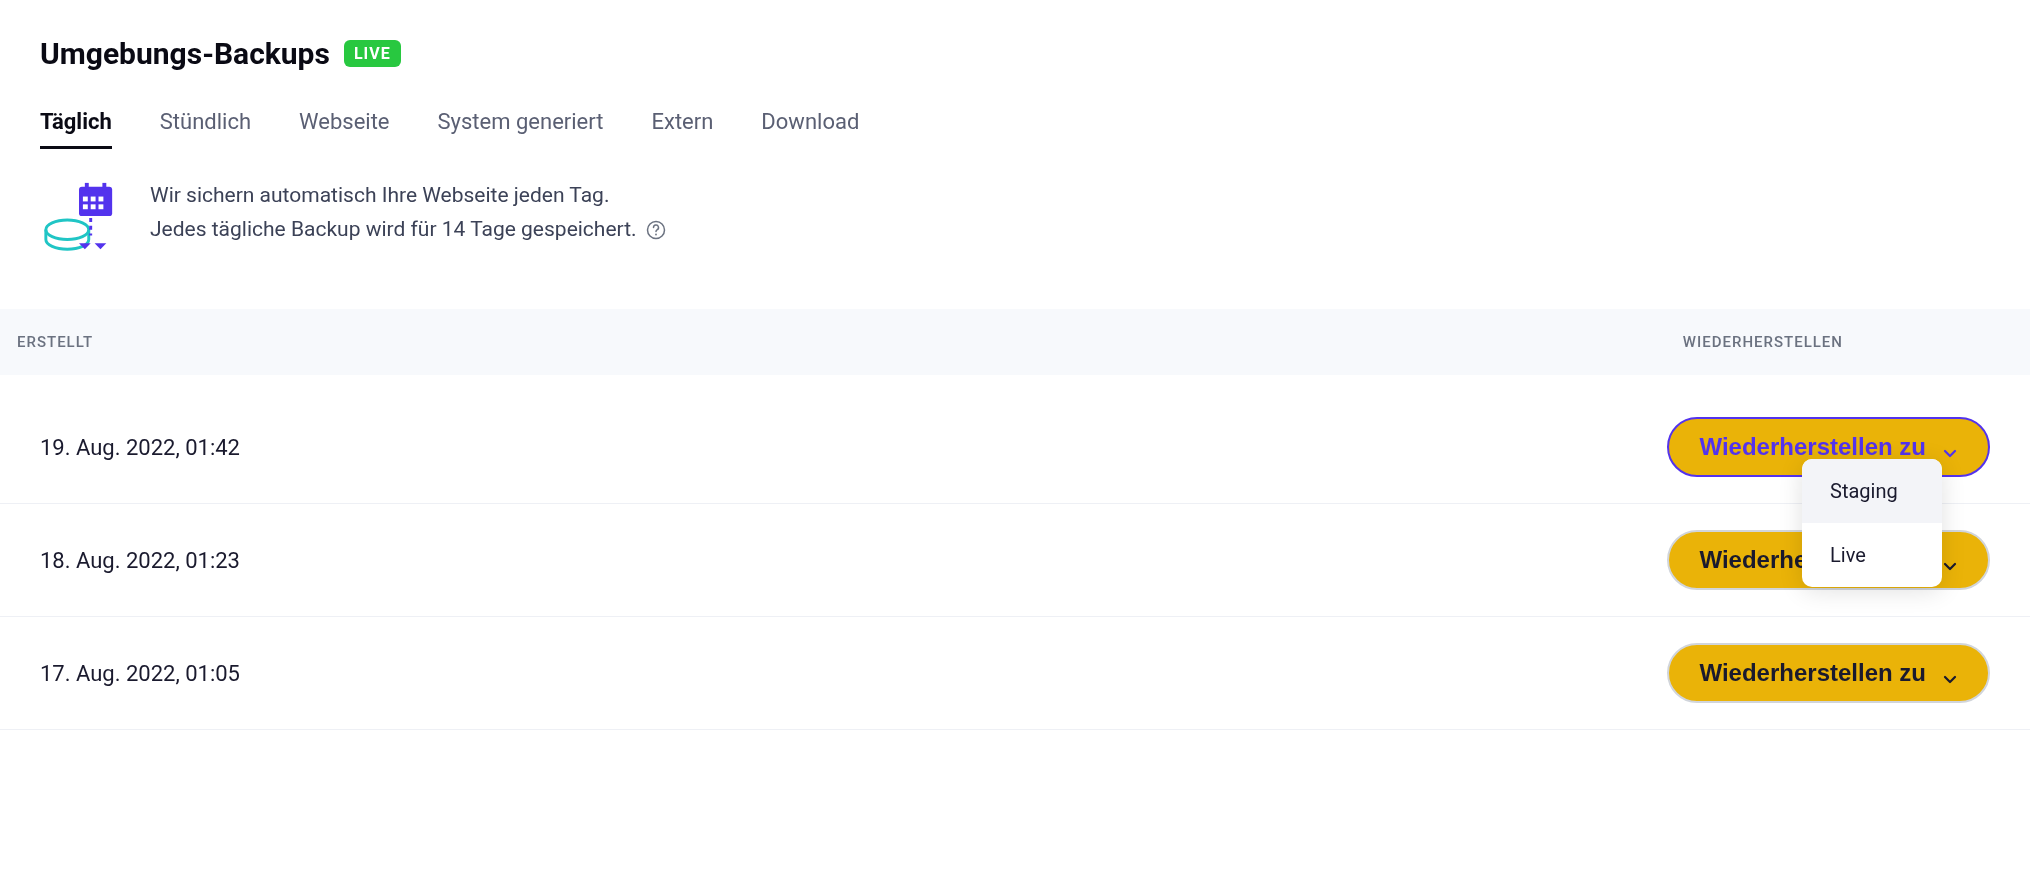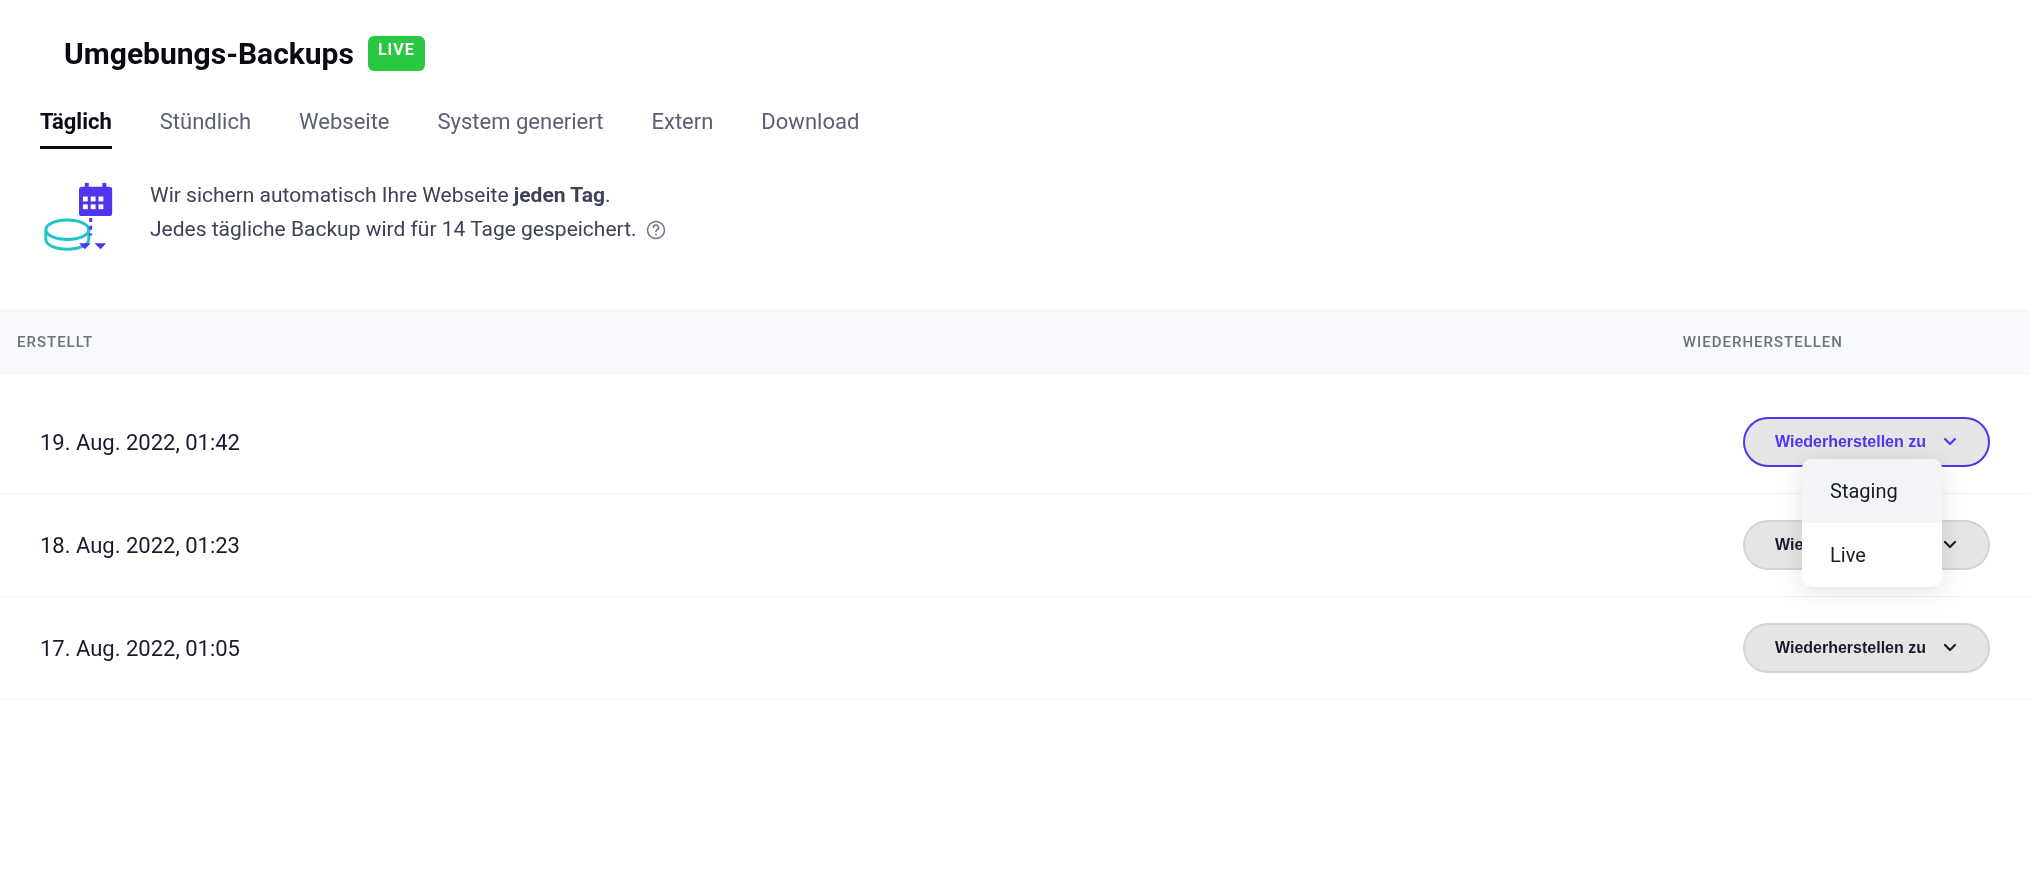--- a/index.html
+++ b/index.html
@@ -11,23 +11,23 @@
       font-family: -apple-system, BlinkMacSystemFont, "Segoe UI", Roboto, Helvetica, Arial, sans-serif;
       background: #ffffff;
       color: #1a1a2e;
       width: 2030px;
     }
     .container {
       padding: 36px 40px 0 40px;
     }
     .header {
       display: flex;
+      align-items: center;
       gap: 14px;
       margin-bottom: 38px;
-      margin-left: 24px;
     }
     .page-title {
       font-size: 30px;
       font-weight: 700;
       color: #0a0a14;
     }
     .badge {
       background: #28c840;
       color: #ffffff;
       font-weight: 700;
@@ -62,21 +62,21 @@
     .info-icon svg {
       width: 78px;
       height: 78px;
     }
     .info-text {
       font-size: 21px;
       line-height: 1.6;
       color: #3c4257;
     }
     .info-text .bold {
-      font-weight: 700;
+      font-weight: 400;
     }
     .info-text .help-icon {
       display: inline-flex;
       vertical-align: middle;
       margin-left: 4px;
     }
     .table-header {
       display: flex;
       justify-content: space-between;
       padding: 24px 17px;
@@ -97,27 +97,27 @@
       padding: 26px 40px;
       border-bottom: 1px solid #eef0f5;
       position: relative;
     }
     .row-date {
       font-size: 22px;
       color: #1a1a2e;
     }
     .restore-btn {
       display: flex;
-      align-items: flex-start;
+      align-items: flex-end;
       gap: 16px;
       border: 2px solid #d1d5db;
-      background: #e5e5e5;
+      background: #eab308;
       border-radius: 999px;
       padding: 14px 30px;
-      font-size: 16px;
+      font-size: 24px;
       font-weight: 600;
       color: #1a1a2e;
       cursor: pointer;
     }
     .restore-btn.primary {
       border-color: #5333ed;
       color: #5333ed;
     }
     .restore-btn .chev {
       display: inline-flex;

